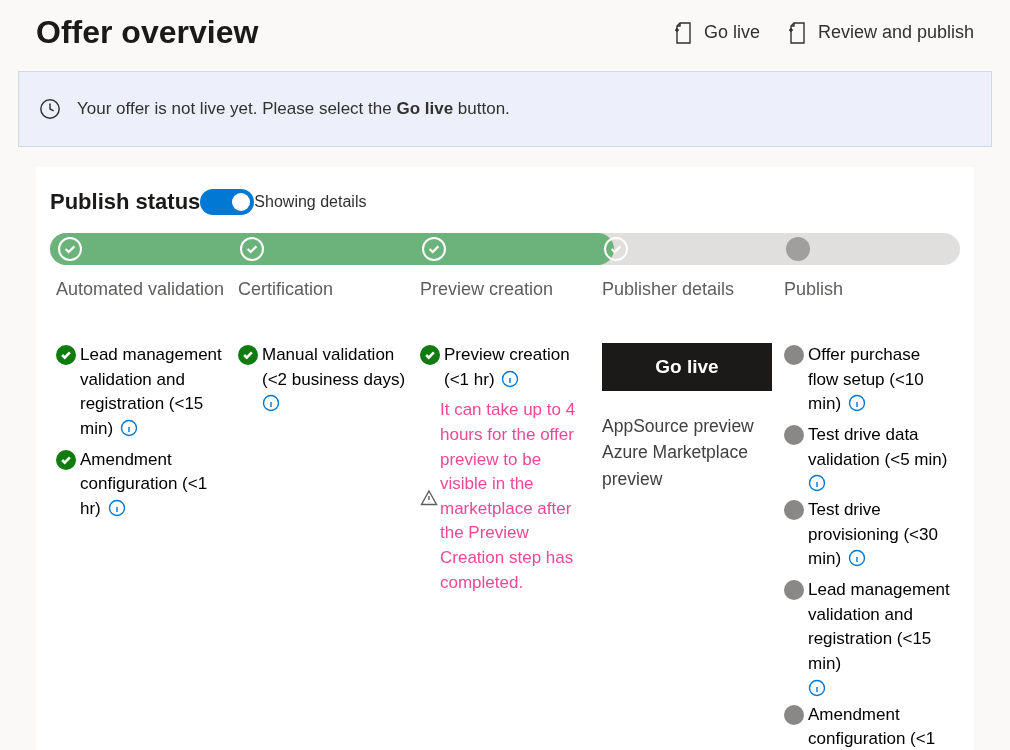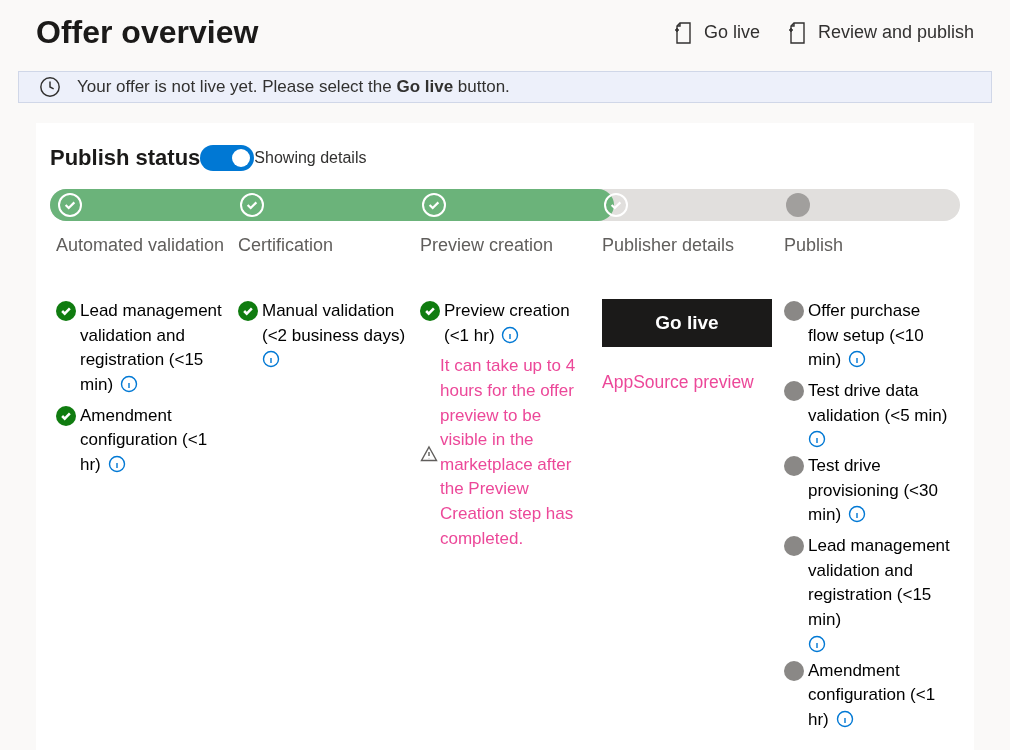--- a/index.html
+++ b/index.html
@@ -34,21 +34,21 @@
     gap: 10px;
     font-size: 18px;
     color: #323130;
     cursor: pointer;
   }
   .header-action svg { width: 20px; height: 22px; }
   .info-bar {
     margin: 0 18px 20px 18px;
     background: #edf0fa;
     border: 1px solid #d0d7e8;
-    padding: 4px 20px;
+    padding: 26px 20px;
     display: flex;
     align-items: center;
     gap: 16px;
     font-size: 17px;
     color: #323130;
   }
   .info-bar svg.clock { width: 22px; height: 22px; flex-shrink: 0; }
   .info-bar b { font-weight: 600; }
 
   .content {
@@ -179,21 +179,21 @@
     font-size: 19px;
     font-weight: 600;
     text-align: center;
     padding: 13px 0;
     margin-bottom: 22px;
     cursor: pointer;
     border: none;
     width: 100%;
   }
   .link {
-    color: #ec4899;
+    color: #404040;
     font-size: 17.5px;
     cursor: pointer;
     display: block;
     line-height: 1.5;
   }
 </style>
 </head>
 <body>
 
 <div class="header">
@@ -353,20 +353,21 @@
             <path d="M9 7 V11 M9 13 V13.2"></path>
           </svg>
         <span>It can take up to 4 hours for the offer preview to be visible in the marketplace after the Preview Creation step has completed.</span>
       </div>
     </div>
 
     <div class="col">
       <div class="col-title">Publisher details</div>
       <button class="btn-dark">Go live</button>
       <span class="link">AppSource preview</span>
+      <span class="link">Azure Marketplace preview</span>
     </div>
 
     <div class="col">
       <div class="col-title">Publish</div>
       <div class="item">
         <span class="bullet grey"></span>
         <span>
           <span>Offer purchase flow setup (&lt;10 min)</span>
           <span class="info-icon">
               <svg viewBox="0 0 18 18" stroke-width="1.4">

